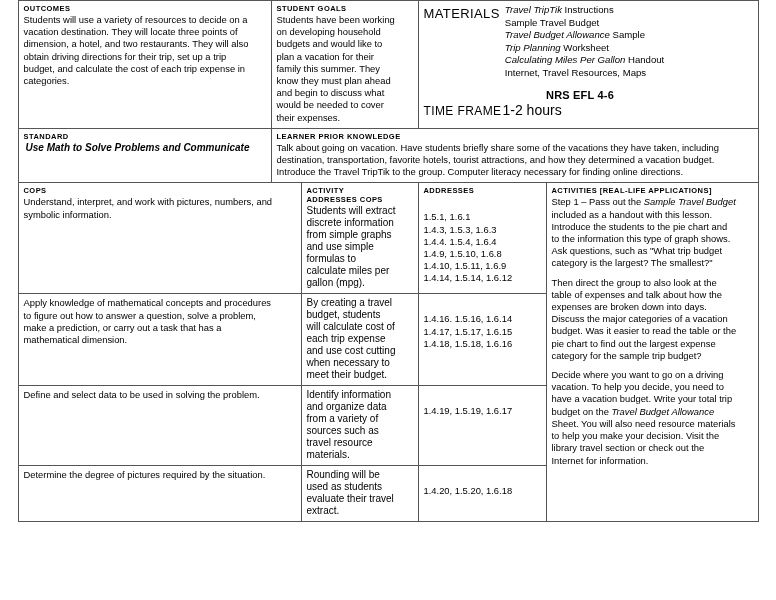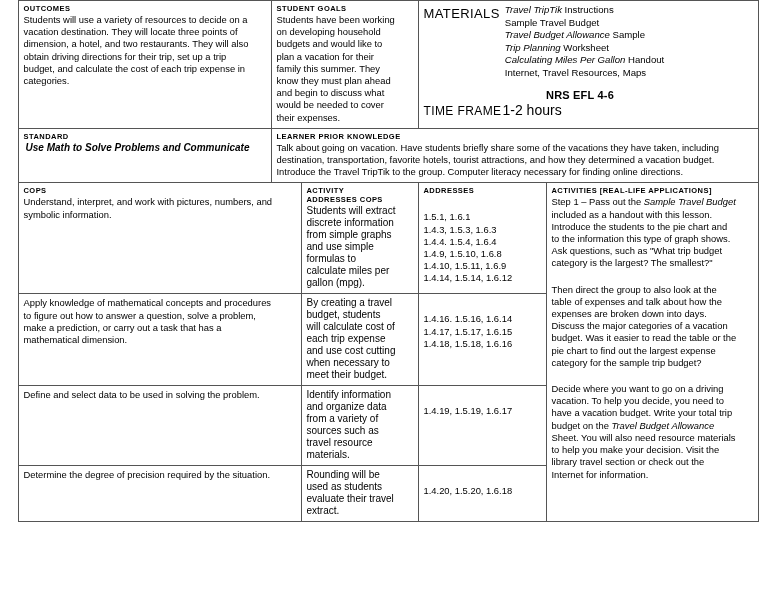--- a/index.html
+++ b/index.html
@@ -99,21 +99,21 @@
   .std-title {
     font-size: 10px;
     font-weight: bold;
     font-style: italic;
     line-height: 12.4px;
     display: block;
     margin-top: 1px;
     text-align: right;
   }
   .cell-para + .cell-para {
-    margin-top: 14px;
+    margin-top: 7px;
   }
   .bench {
     font-size: 9.4px;
     line-height: 12.2px;
     display: block;
     white-space: pre-line;
     margin-top: 16px;
   }
   .pad-row td { padding-top: 4px; }
 </style>
@@ -222,21 +222,21 @@
         <td>
           <span class="body-txt small">Identify information and organize data from a variety of sources such as travel resource materials.</span>
         </td>
         <td>
           <span class="bench">1.4.19, 1.5.19, 1.6.17</span>
         </td>
       </tr>
 
       <tr class="pad-row">
         <td colspan="2">
-          <span class="body-txt">Determine the degree of precision required by the situation.</span>
+          <span class="body-txt">Determine the degree of pictures required by the situation.</span>
         </td>
         <td>
           <span class="body-txt small">Rounding will be used as students evaluate their travel extract.</span>
         </td>
         <td>
           <span class="bench">1.4.20, 1.5.20, 1.6.18</span>
         </td>
       </tr>
 
     </tbody>

